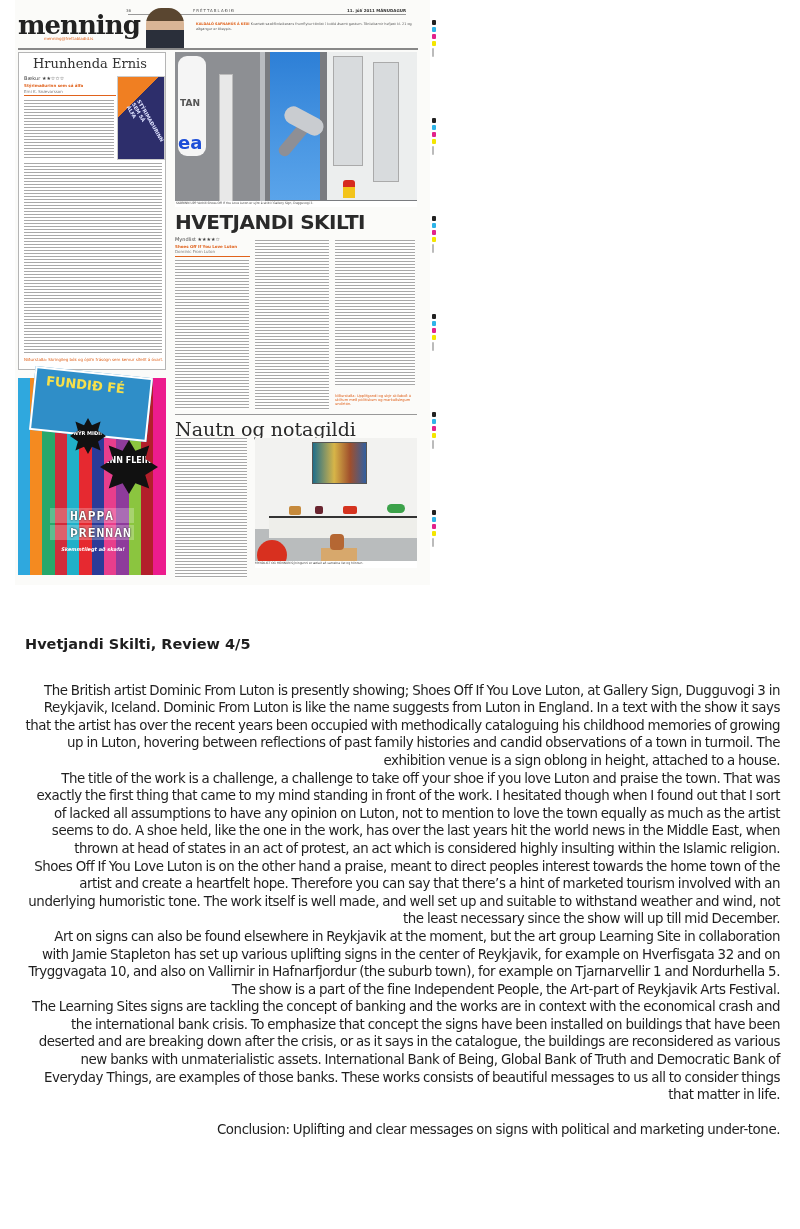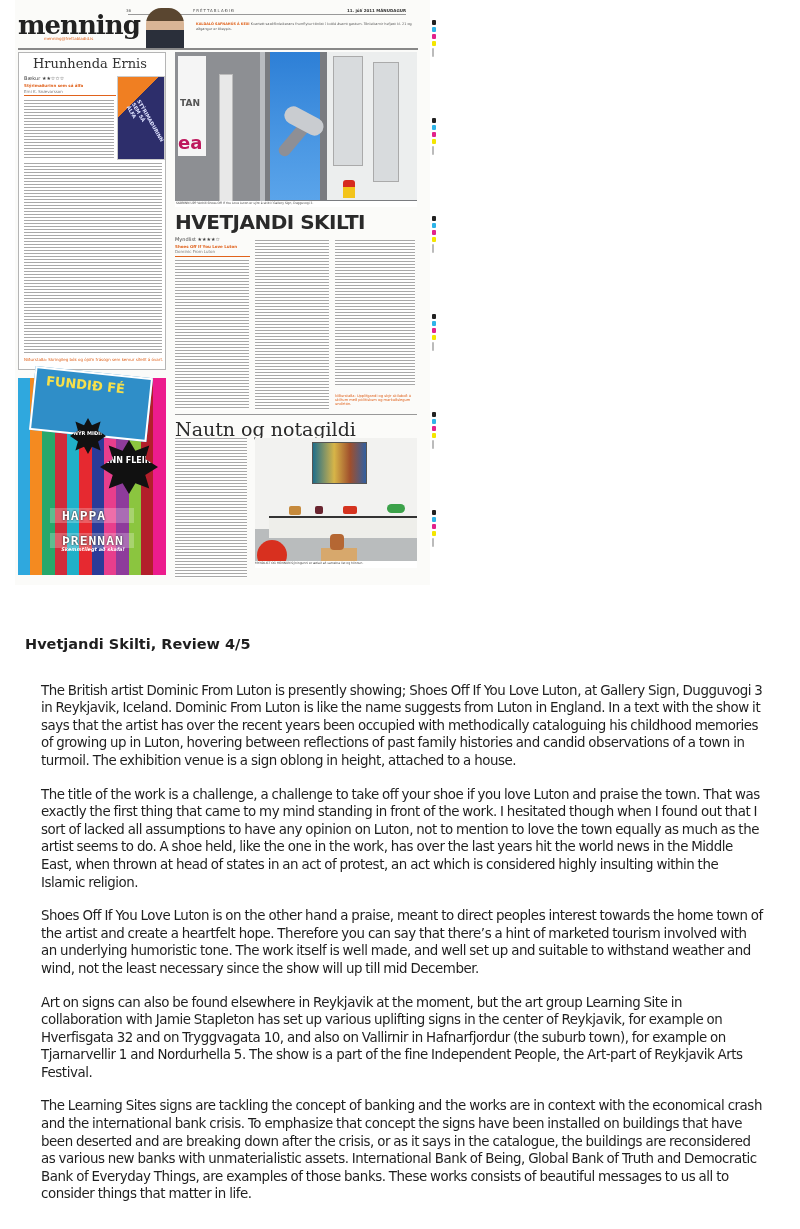--- a/index.html
+++ b/index.html
@@ -36,28 +36,28 @@
   .panel-l .foot { position: absolute; left: 5px; top: 304px; font-size: 4px; color: #e0621c; }
 
   
   .ad { position: absolute; left: 3px; top: 378px; width: 148px; height: 197px; background: linear-gradient(90deg,#2fa8de 0 8%,#f48a20 8% 16%,#27a86b 16% 25%,#d02c3a 25% 33%,#20b0c8 33% 41%,#e62930 41% 50%,#2b3b98 50% 58%,#e83e8c 58% 66%,#8e3b9b 66% 75%,#8bc53f 75% 83%,#b31f2b 83% 91%,#ec1c8d 91% 100%); }
   .ad .card { position: absolute; left: 14px; top: -6px; width: 118px; height: 64px; background: #2f8ec8; border: 2px solid #fff; transform: rotate(6deg); }
   .ad .card .t { position: absolute; left: 10px; top: 4px; font-weight: bold; font-size: 13px; color: #f7e04a; }
   .ad .burst { position: absolute; background: #111; color: #fff; font-weight: bold; text-align: center; clip-path: polygon(50% 0,61% 20%,85% 10%,78% 35%,100% 50%,78% 65%,85% 90%,61% 80%,50% 100%,39% 80%,15% 90%,22% 65%,0 50%,22% 35%,15% 10%,39% 20%); }
   .ad .b1 { left: 52px; top: 40px; width: 36px; height: 36px; font-size: 5px; padding-top: 12px; }
   .ad .b2 { left: 82px; top: 62px; width: 58px; height: 54px; font-size: 8px; padding-top: 16px; }
   .ad .logo { position: absolute; left: 32px; top: 130px; width: 84px; }
-  .ad .logo div { font-family: "DejaVu Sans Mono", monospace; font-weight: bold; font-size: 13px; color: #fff; letter-spacing: 1px; text-shadow: 0 0 2px #000; background: rgba(255,255,255,.25); padding: 0 12px; margin-bottom: 10px; }
+  .ad .logo div { font-family: "DejaVu Sans Mono", monospace; font-weight: bold; font-size: 13px; color: #fff; letter-spacing: 1px; text-shadow: 0 0 2px #000; background: rgba(255,255,255,.25); padding: 0 20px; margin-bottom: 2px; }
   .ad .slogan { position: absolute; left: 20px; top: 168px; width: 110px; font-size: 5px; color: #fff; font-weight: bold; font-style: italic; text-align: center; }
 
   
   .photo1 { position: absolute; left: 160px; top: 52px; width: 242px; height: 155px; background: linear-gradient(90deg,#8d8f93 0 35%,#b9bcc0 35% 37%,#7a7c80 37% 41%); overflow: hidden; }
-  .photo1 .signs { position: absolute; left: 3px; top: 4px; width: 28px; height: 100px; background: #f5f5f5; }
+  .photo1 .signs { position: absolute; left: 3px; top: 4px; width: 28px; height: 100px; background: #f5f5f5; border-radius: 9px; }
   .photo1 .signs .tan { position: absolute; left: 2px; top: 42px; font-weight: bold; font-size: 9px; color: #555; }
-  .photo1 .signs .ea { position: absolute; left: 0; top: 76px; font-weight: bold; font-size: 18px; color: #be185d; }
+  .photo1 .signs .ea { position: absolute; left: 0; top: 76px; font-weight: bold; font-size: 18px; color: #1d4ed8; }
   .photo1 .door { position: absolute; left: 44px; top: 22px; width: 14px; height: 130px; background: #e8e8e8; border: 1px solid #bbb; }
   .photo1 .blue { position: absolute; left: 95px; top: 0; width: 50px; height: 148px; background: linear-gradient(180deg,#2d7fd6,#4a97e3 60%,#5aa4ea); }
   .photo1 .arm { position: absolute; left: 98px; top: 80px; width: 44px; height: 12px; background: #8e8f95; border-radius: 6px; transform: rotate(-50deg); }
   .photo1 .shoe { position: absolute; left: 108px; top: 60px; width: 42px; height: 18px; background: #c9ccd0; border-radius: 10px; transform: rotate(28deg); }
   .photo1 .right { position: absolute; left: 152px; top: 0; width: 90px; height: 148px; background: #eceeee; }
   .photo1 .win { position: absolute; border: 1px solid #aaa; background: #d8dbdd; }
   .photo1 .hydrant { position: absolute; left: 168px; top: 128px; width: 12px; height: 18px; background: linear-gradient(180deg,#d62b1e 0 40%,#f3c41b 40%); border-radius: 3px 3px 0 0; }
   .photo1 .cap { position: absolute; left: 0; bottom: 0; width: 100%; height: 6px; background: #fff; font-size: 3px; color: #444; padding-left: 1px; }
 
   .hv-title { position: absolute; left: 160px; top: 210px; font-family: "DejaVu Sans", sans-serif; font-weight: bold; font-size: 20px; letter-spacing: -0.5px; color: #2a2a2a; }
@@ -85,21 +85,21 @@
 
   
   .reg { position: absolute; left: 417px; width: 5px; }
   .reg i { display: block; width: 4px; height: 5px; margin-bottom: 2px; border-radius: 1px; }
   .reg i.k { background: #222; } .reg i.c { background: #2fb4e8; } .reg i.m { background: #e2238c; } .reg i.y { background: #f4e600; } .reg i.g { background: #bbb; height: 9px; width: 2px; }
 
   
   .article { position: absolute; left: 25px; top: 636px; width: 755px; font-family: "DejaVu Sans", sans-serif; font-size: 13.4px; line-height: 17.6px; color: #1f1f1f; }
   .article .title { font-weight: bold; font-size: 14.5px; margin-bottom: 28px; }
   .article .subhead { font-weight: bold; font-size: 14.5px; }
-  .article p { margin: 16px; letter-spacing: -0.45px; word-spacing: -0.5px; }
+  .article p { margin: 0; letter-spacing: -0.45px; word-spacing: -0.5px; text-align: right; }
   .article .conclusion { margin-top: 17.6px; }
 </style>
 </head>
 <body>
 
 <div class="scan">
 
   <div class="masthead">
     <div class="logo">menning</div>
     <div class="logo-sub">menning@frettabladid.is</div>
@@ -231,13 +231,14 @@
     </div>
 </div>
 
 <div class="article">
   <div class="title">Hvetjandi Skilti, Review 4/5</div>
   <p>The British artist Dominic From Luton is presently showing; Shoes Off If You Love Luton, at Gallery Sign, Dugguvogi 3 in Reykjavik, Iceland. Dominic From Luton is like the name suggests from Luton in England. In a text with the show it says that the artist has over the recent years been occupied with methodically cataloguing his childhood memories of growing up in Luton, hovering between reflections of past family histories and candid observations of a town in turmoil. The exhibition venue is a sign oblong in height, attached to a house.</p>
   <p>The title of the work is a challenge, a challenge to take off your shoe if you love Luton and praise the town. That was exactly the first thing that came to my mind standing in front of the work. I hesitated though when I found out that I sort of lacked all assumptions to have any opinion on Luton, not to mention to love the town equally as much as the artist seems to do. A shoe held, like the one in the work, has over the last years hit the world news in the Middle East, when thrown at head of states in an act of protest, an act which is considered highly insulting within the Islamic religion.</p>
   <p>Shoes Off If You Love Luton is on the other hand a praise, meant to direct peoples interest towards the home town of the artist and create a heartfelt hope. Therefore you can say that there’s a hint of marketed tourism involved with an underlying humoristic tone. The work itself is well made, and well set up and suitable to withstand weather and wind, not the least necessary since the show will up till mid December.</p>
   <p>Art on signs can also be found elsewhere in Reykjavik at the moment, but the art group Learning Site in collaboration with Jamie Stapleton has set up various uplifting signs in the center of Reykjavik, for example on Hverfisgata 32 and on Tryggvagata 10, and also on Vallirnir in Hafnarfjordur (the suburb town), for example on Tjarnarvellir 1 and Nordurhella 5. The show is a part of the fine Independent People, the Art-part of Reykjavik Arts Festival.</p>
   <p>The Learning Sites signs are tackling the concept of banking and the works are in context with the economical crash and the international bank crisis. To emphasize that concept the signs have been installed on buildings that have been deserted and are breaking down after the crisis, or as it says in the catalogue, the buildings are reconsidered as various new banks with unmaterialistic assets. International Bank of Being, Global Bank of Truth and Democratic Bank of Everyday Things, are examples of those banks. These works consists of beautiful messages to us all to consider things that matter in life.</p>
+  <p class="conclusion">Conclusion: Uplifting and clear messages on signs with political and marketing under-tone.</p>
 </div>
 
 </body></html>

